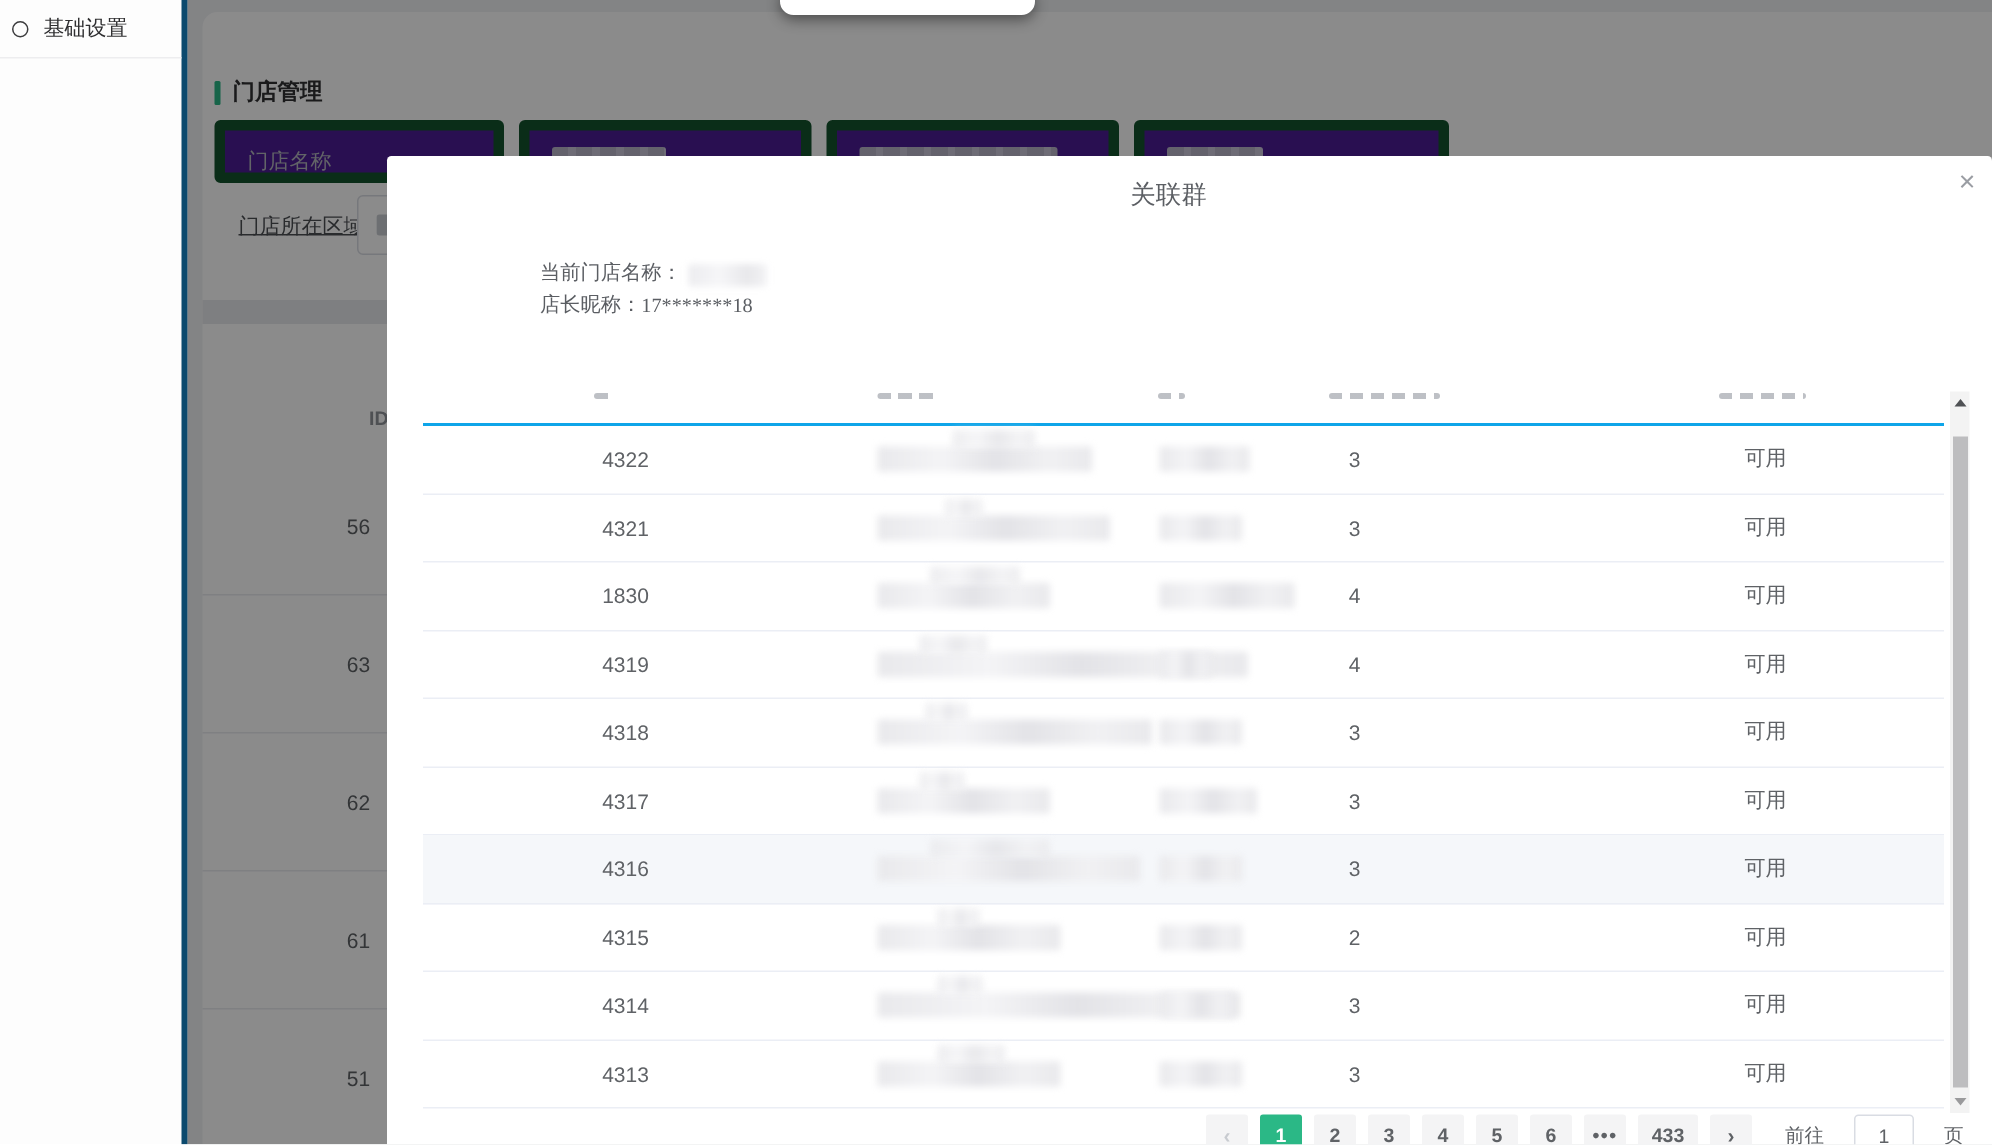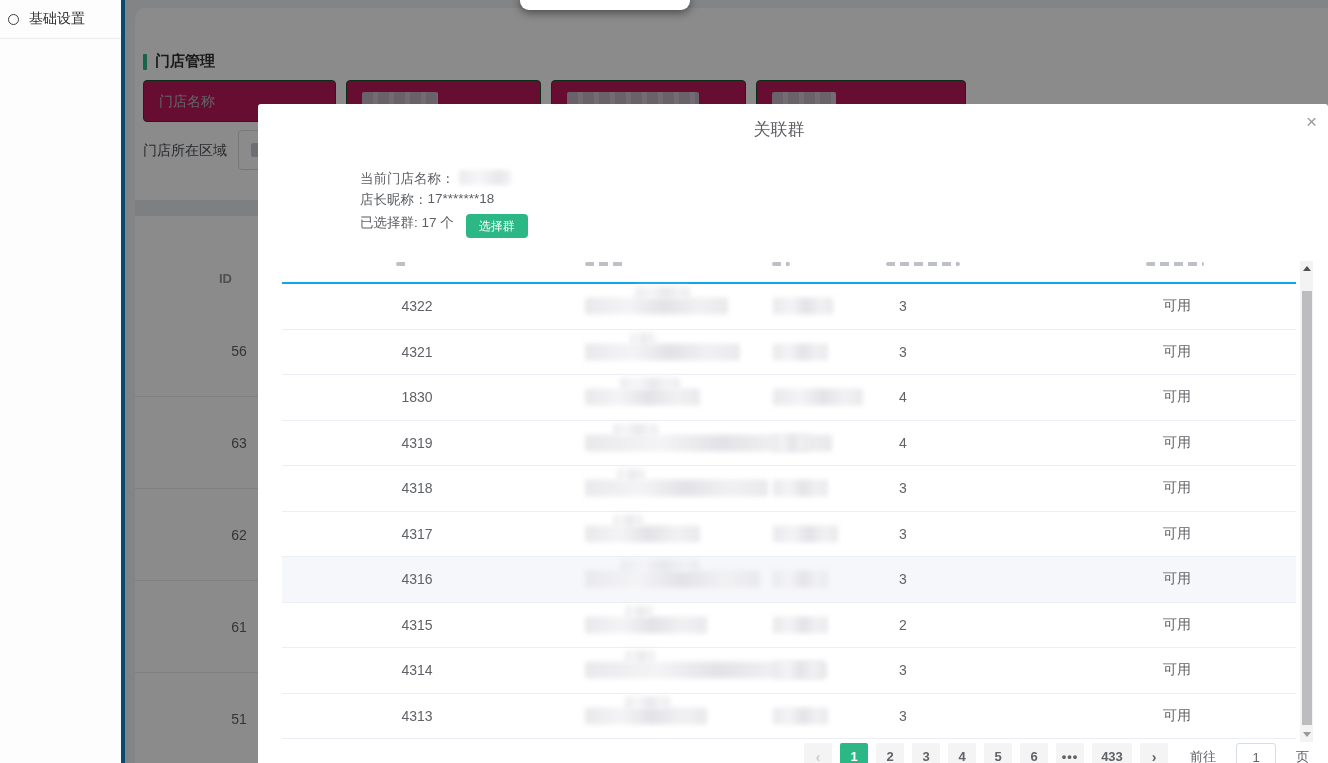--- a/index.html
+++ b/index.html
@@ -14,53 +14,53 @@
              height:47px; border-bottom:1px solid #ededef; font-size:14px; color:#2f2f31; cursor:pointer; }
   .sb-item:first-child { height:39px; }
   .ring { width:11px; height:11px; border:1.6px solid #3c3c3e; border-radius:50%; flex:0 0 auto; }
 
   
   .page { position:absolute; left:125px; top:0; right:0; bottom:0; background:#f0f2f5; }
   .card { position:absolute; left:10px; top:8px; right:0; bottom:0; background:#fff; border-radius:10px 0 0 0; }
   .card-title { position:absolute; left:8px; top:24px; display:flex; align-items:center; gap:8px;
                 font-size:15px; font-weight:bold; color:#303133;margin-top:20px; }
   .title-bar { width:4px; height:16px; border-radius:1px; }
-  .f-input { position:absolute; height:42px; border:1px solid #14532d; border-radius:4px; background:#be185d; }
+  .f-input { position:absolute; height:42px; border:7px solid #14532d; border-radius:4px; background:#4c1d95; }
   .f1 { left:8px;  top:72px; width:193px; }
   .f2 { left:211px; top:72px; width:195px; }
   .f3 { left:416px; top:72px; width:195px; }
   .f4 { left:621px; top:72px; width:210px; }
   .ph-text { position:absolute; left:15px; top:12px; font-size:14px; color:#b4b7be; }
   .ph-dash { position:absolute; left:15px; top:11px; height:14px; border-radius:2px;
              background:repeating-linear-gradient(90deg,#c3c6cd 0 11px,#d8dae0 11px 16px); opacity:.9; }
-  .region-label { position:absolute; left:8px; top:134px; font-size:14px; color:#4c4f54; }
+  .region-label { position:absolute; left:24px; top:134px; font-size:14px; color:#4c4f54;text-decoration:underline; }
   .region-input { position:absolute; left:103px; top:122px; width:175px; height:40px;
                   border:1px solid #d9dce3; border-radius:4px; background:#fff; }
   .band { position:absolute; left:0; top:192px; right:0; height:16px; background:#e7e9ec; }
-  .bg-th { position:absolute; left:84px; top:263px; width:40px; text-align:left;
+  .bg-th { position:absolute; left:84px; top:263px; width:40px; text-align:right;
            font-size:13px; font-weight:bold; color:#8f9399; }
   .bg-rows { position:absolute; left:0; right:0; top:297px; }
   .bg-row { position:relative; height:92px; border-bottom:1px solid #e9ebef; }
   .bg-id { position:absolute; left:84px; width:40px; top:0; height:92px; line-height:92px;
            text-align:center; font-size:14px; color:#5f6266; }
 
   
   .dim { position:absolute; left:125px; top:0; right:0; bottom:0; background:rgba(0,0,0,0.455); z-index:40; }
   .toast { position:absolute; left:520px; top:-9px; width:170px; height:19px; background:#fff;
            border-radius:9px; box-shadow:0 3px 9px rgba(0,0,0,0.45); z-index:80; }
 
   
   .modal { position:absolute; left:258px; top:104px; width:1070px; height:749px; background:#fff;
            border-radius:3px; z-index:100; }
   .m-title { position:absolute; top:14px; left:0; right:28px; text-align:center;
              font-size:17px; color:#5c5f64; }
   .m-close { position:absolute; top:8px; right:11px; font-size:19px; color:#9a9da3; cursor:pointer;
              line-height:1; }
   .m-info { position:absolute; left:102px; top:66px; font-size:13.5px; color:#5b5e63; }
-  .m-info .line { display:flex; align-items:flex-start; height:21px; }
+  .m-info .line { display:flex; align-items:flex-end; height:21px;font-family:Liberation Serif, serif; }
   .m-info .line3 { height:26px; margin-top:2px; }
   .blur-inline { display:inline-block; width:52px; height:15px; margin-left:4px; border-radius:2px;
                  background:linear-gradient(90deg,#ececef,#f6f6f8 40%,#e8e8eb 75%,#f2f2f4);
                  filter:blur(2px); }
   .btn-green { margin-left:12px; width:62px; height:24px; border:none; border-radius:4px;
                color:#fff; font-size:12px; cursor:pointer; font-family:inherit; }
 
   
   .hclip { position:absolute; top:158px; height:3.5px; border-radius:2px; opacity:.85;
            background:repeating-linear-gradient(90deg,#b2b5bb 0 9px,transparent 9px 14px); }
@@ -172,24 +172,20 @@
     <div class="m-close">×</div>
 
     <div class="m-info">
       <div class="line">
         <span>当前门店名称：</span>
         <span class="blur-inline"></span>
       </div>
       <div class="line">
         <span>店长昵称：</span>
         <span>17*******18</span>
-      </div>
-      <div class="line line3">
-        <span>已选择群: 17 个</span>
-        <button class="btn-green" id="selectBtn" style="background: rgb(43, 184, 134);">选择群</button>
       </div>
     </div>
 
     <div class="hclip hc1"></div>
     <div class="hclip hc2"></div>
     <div class="hclip hc3"></div>
     <div class="hclip hc4"></div>
     <div class="hclip hc5"></div>
 
     <div class="m-rows" id="mRows">

